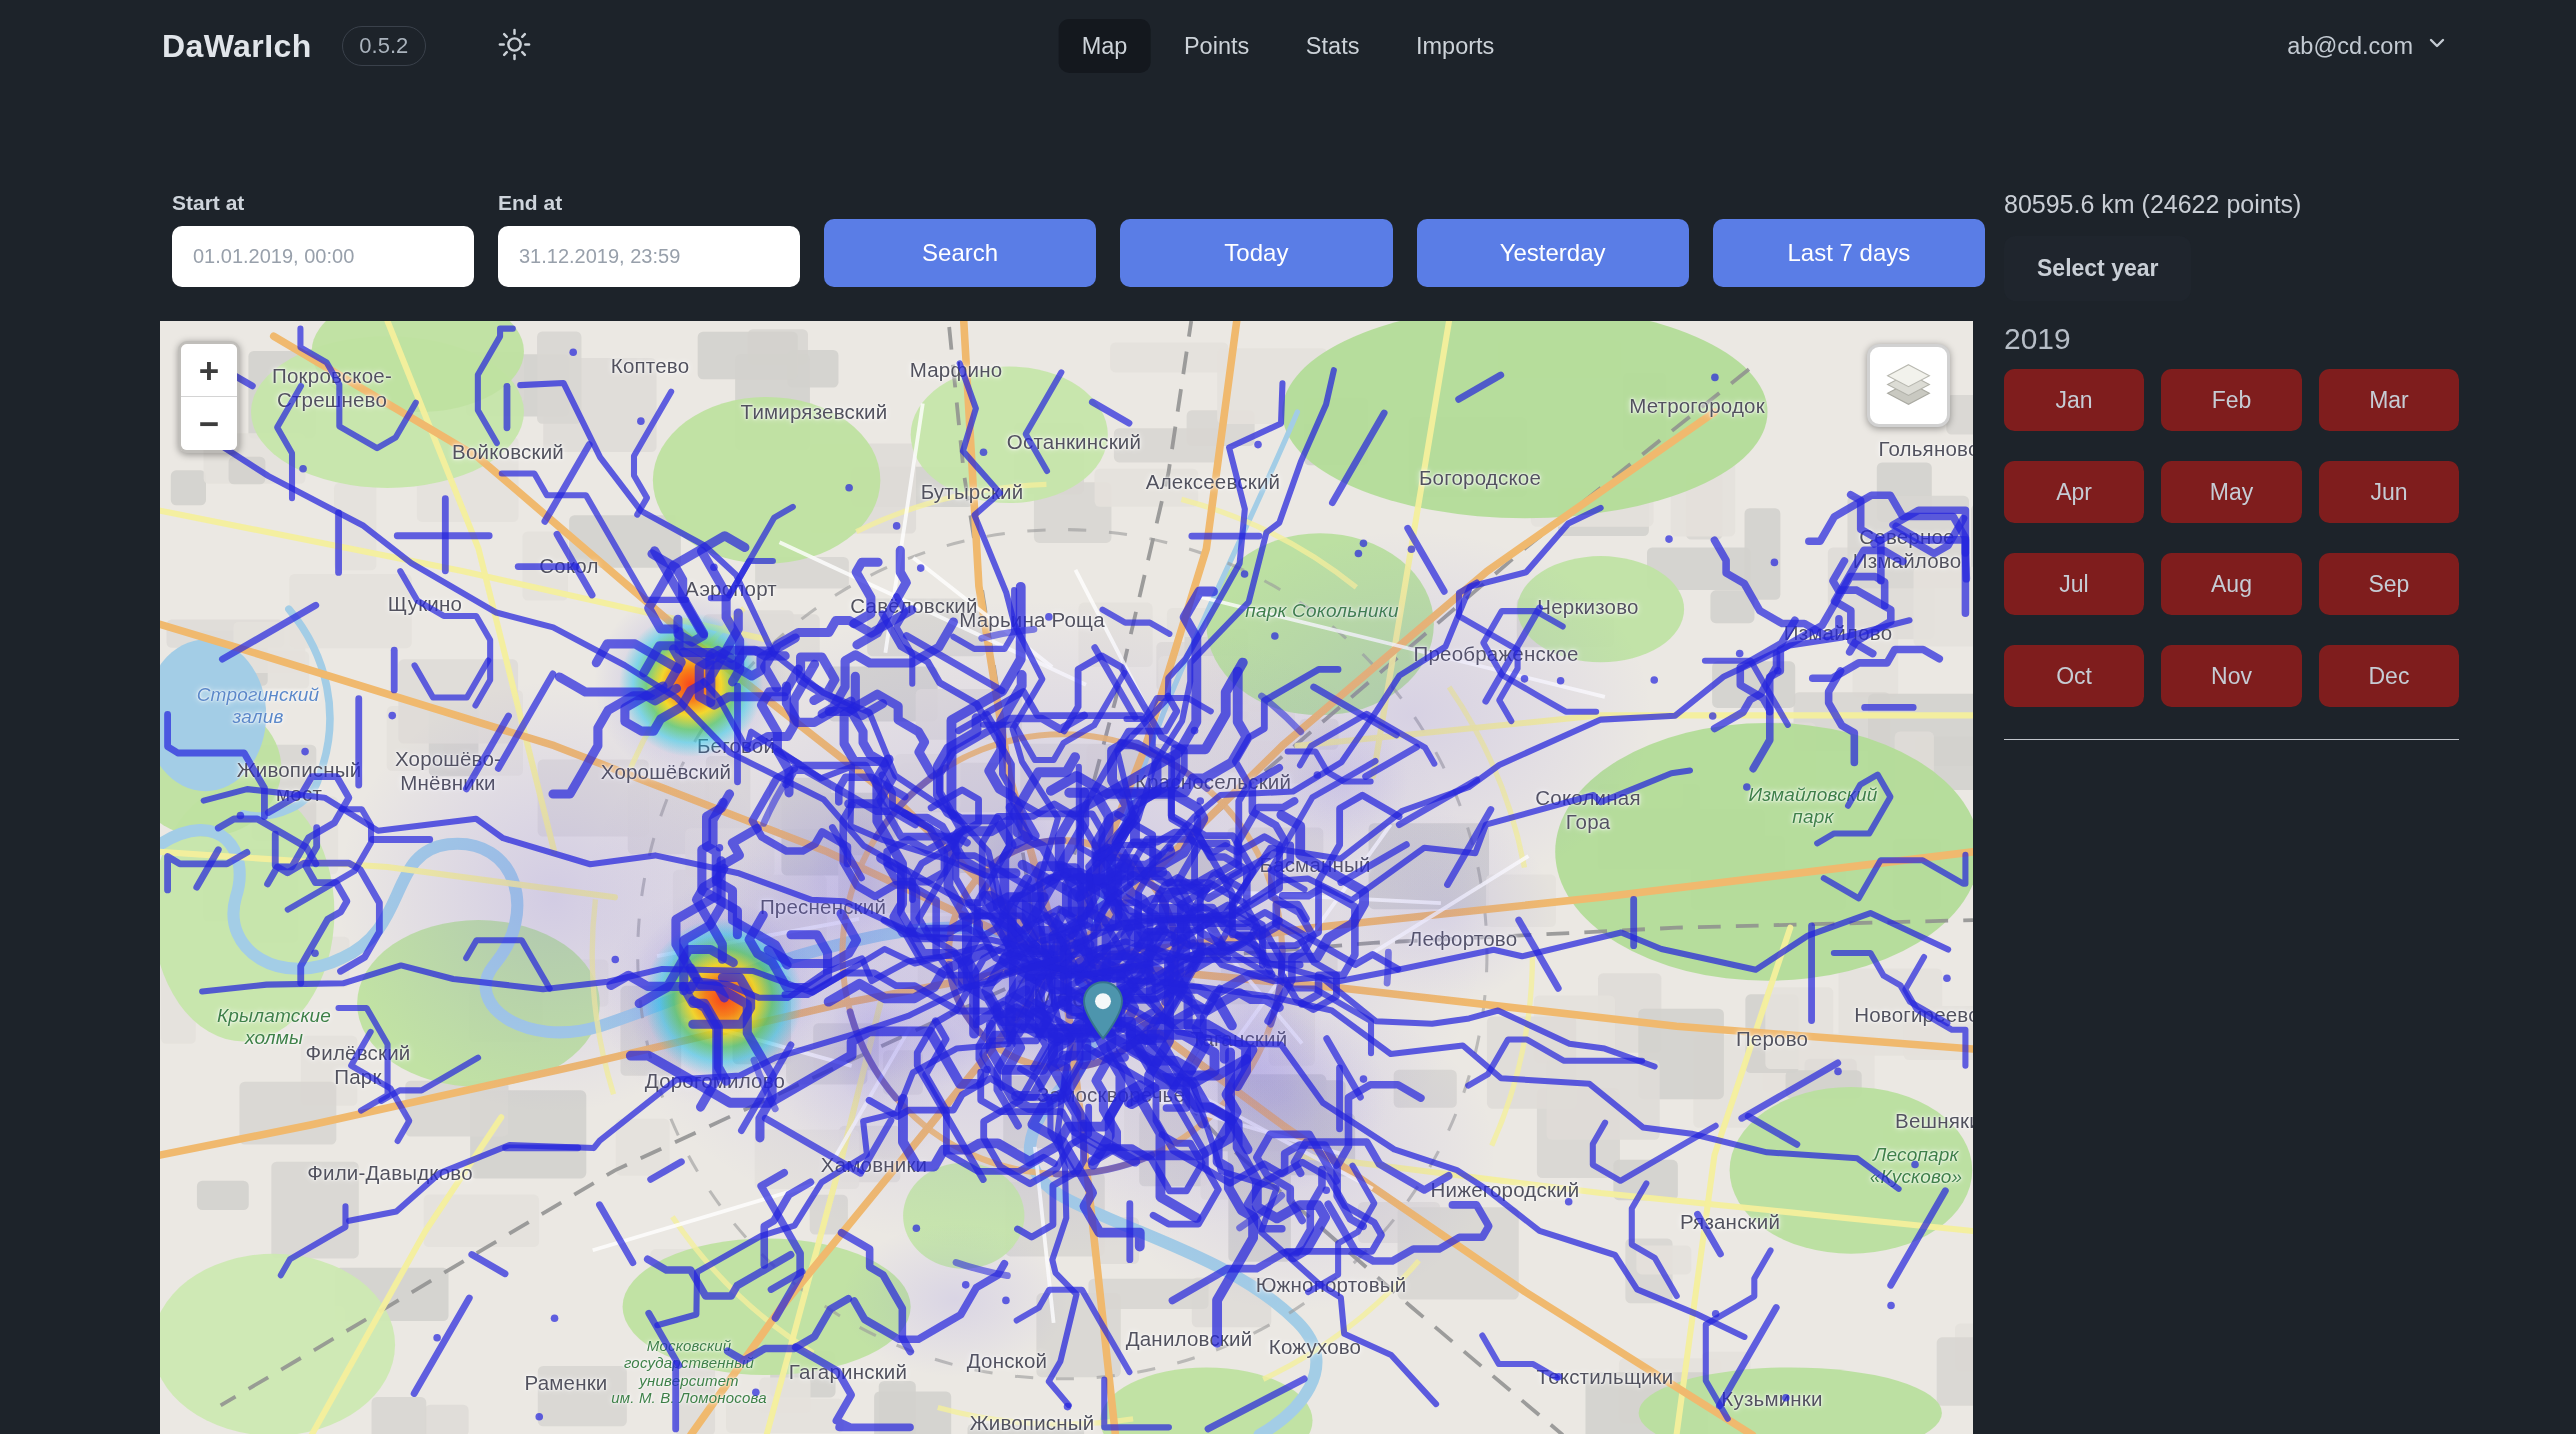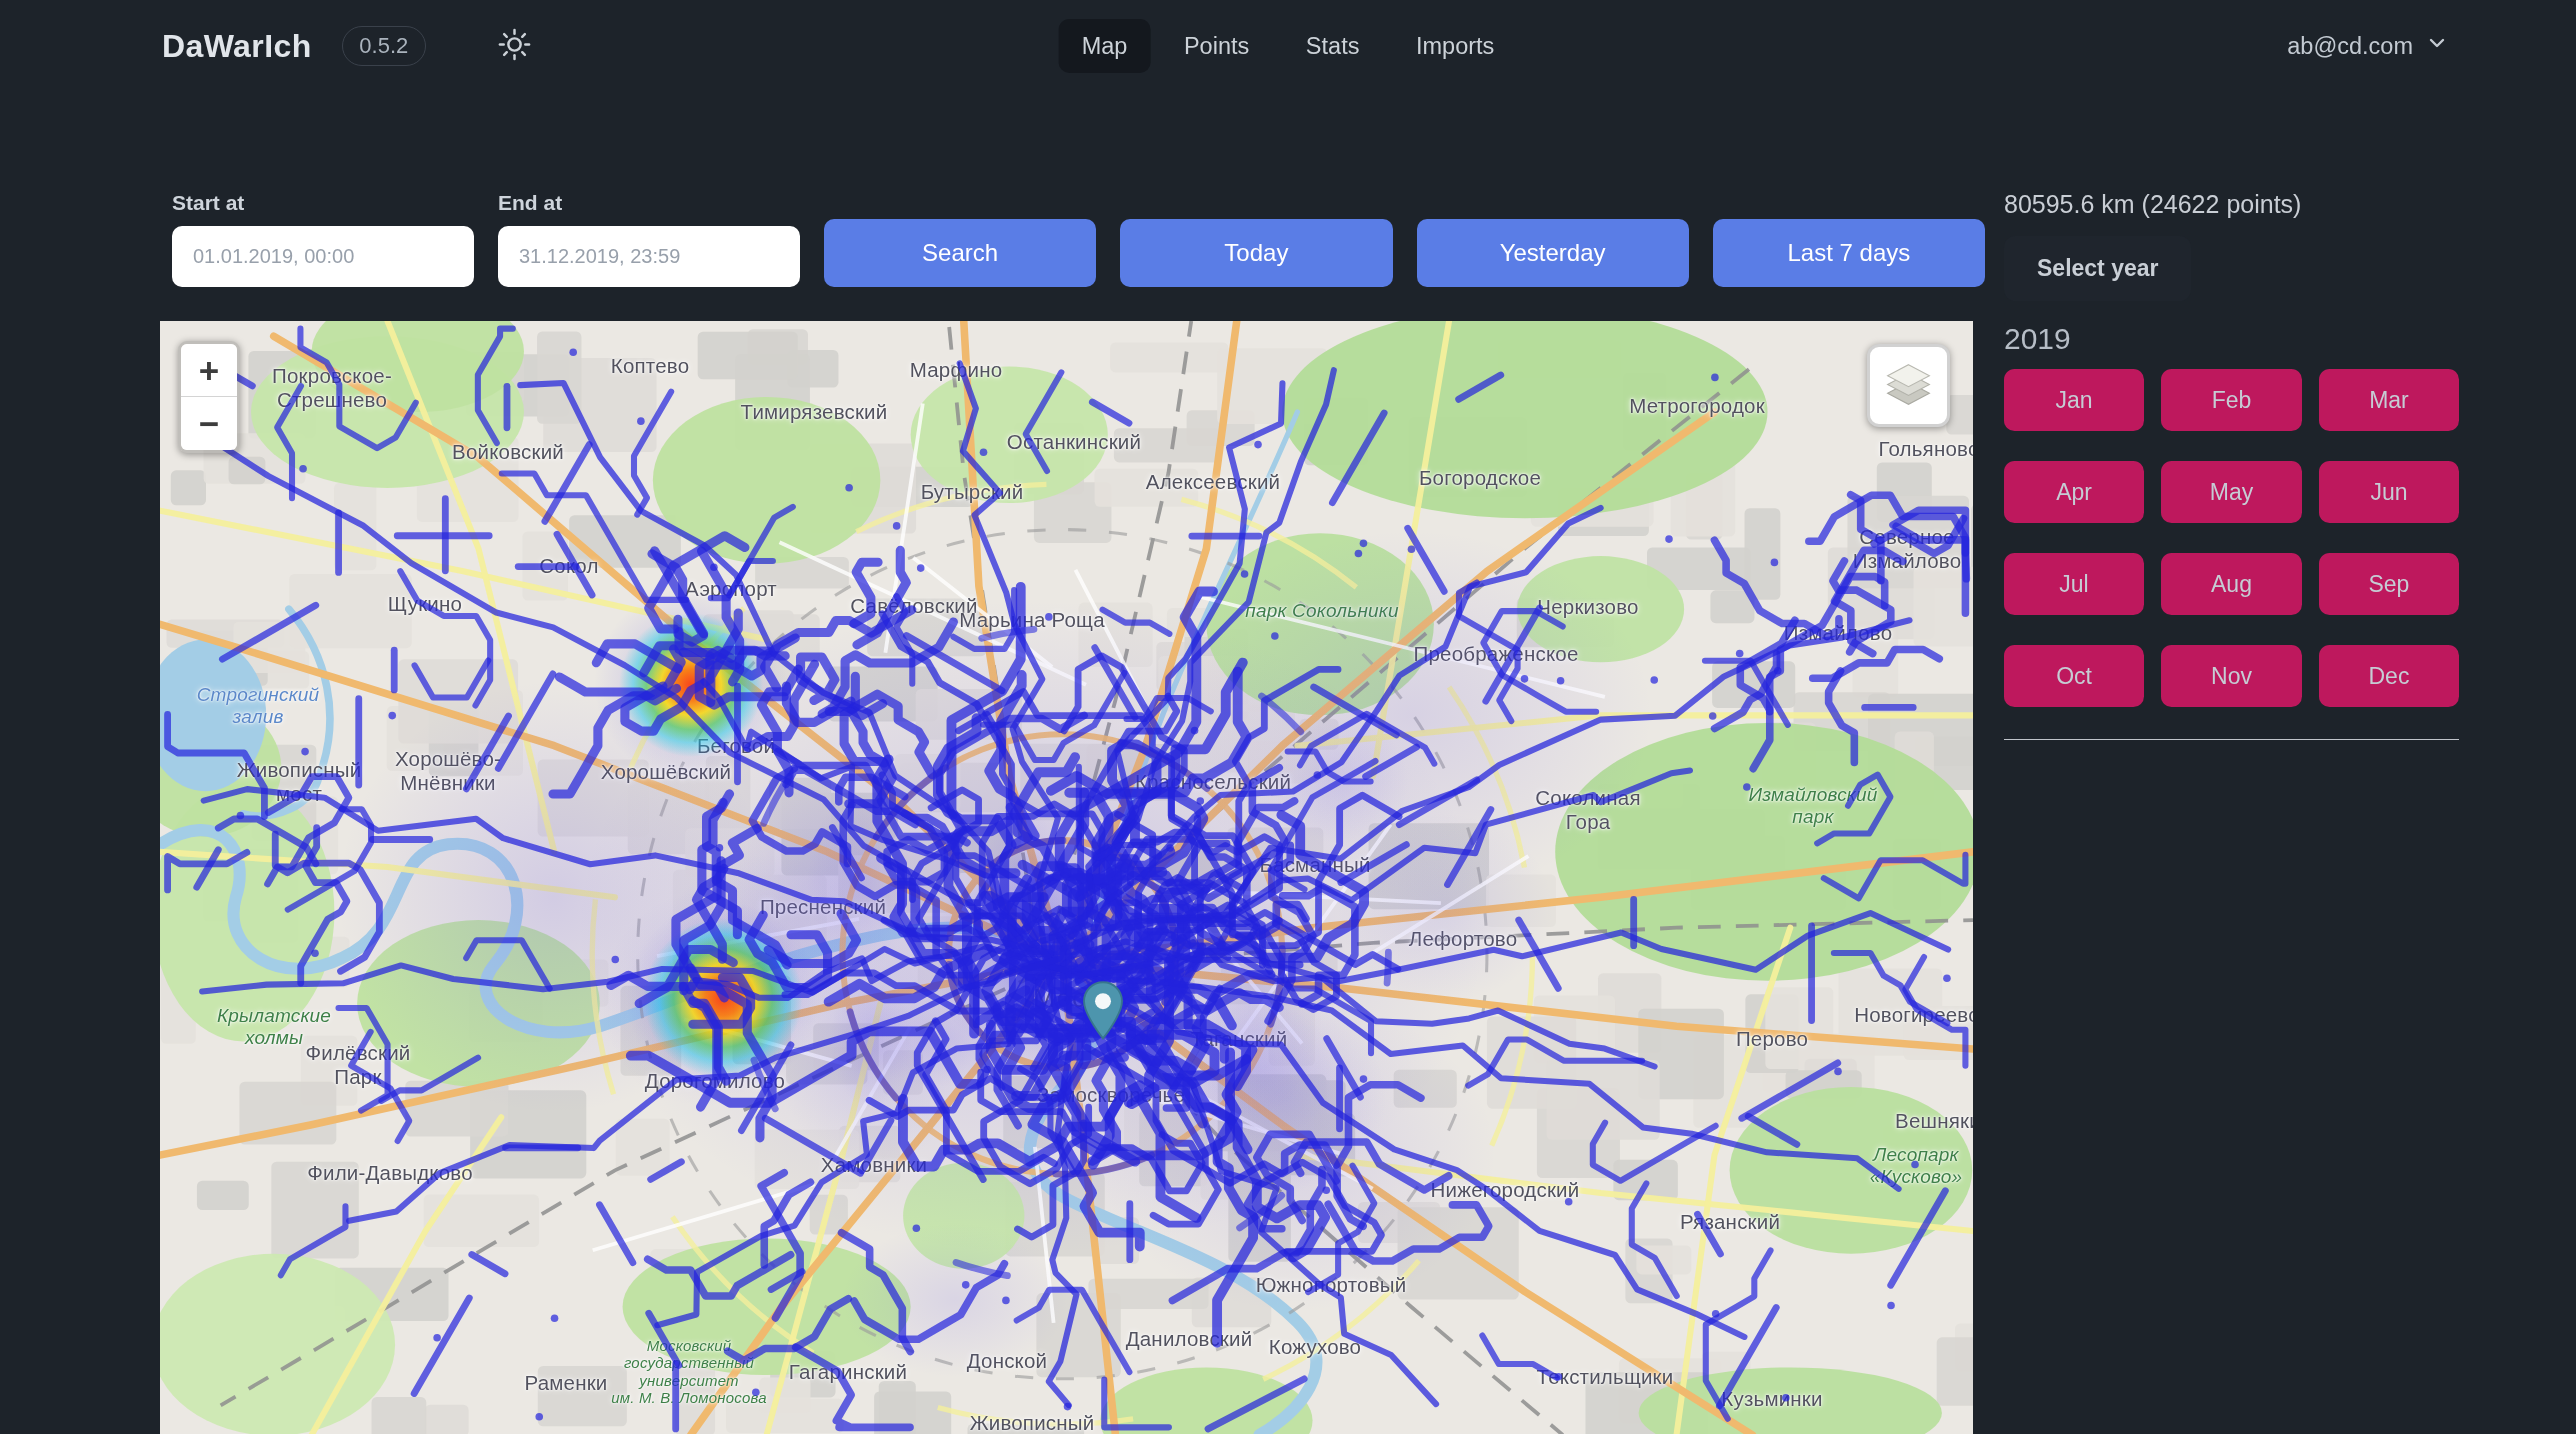--- a/index.html
+++ b/index.html
@@ -37,21 +37,21 @@
 
   
   .sidebar{position:absolute;left:2004px;top:190px;width:455px;}
   .stats-line{font-size:25px;color:#c9ced5;}
   .select-year{margin-top:16.7px;height:65px;padding:0 33px;border-radius:11.4px;
           background:#1f252d;color:#c9cfd6;font-size:23px;font-weight:700;
           border:none;cursor:pointer;font-family:inherit;}
   .year-heading{margin-top:21px;font-size:30px;color:#b6bdc6;}
   .months{margin-top:13.6px;display:grid;grid-template-columns:repeat(3,1fr);
           gap:30px 17.4px;}
-  .month-btn{height:62px;border-radius:10.6px;background:#be185d;border:none;
+  .month-btn{height:62px;border-radius:10.6px;background:#7f1d1d;border:none;
           color:#c6ccd4;font-size:23px;cursor:pointer;font-family:inherit;}
   .sidebar-divider{margin-top:32px;border:none;border-top:1.5px solid #dde1e6;
           opacity:.85;}
 
   
   .map{position:absolute;left:160px;top:321px;width:1813px;height:1114px;
           background:#ebe8e3;overflow:hidden;cursor:grab;}
   .map svg.base, .map svg.tracks{position:absolute;left:0;top:0;}
   .map-labels{position:absolute;left:0;top:0;width:100%;height:100%;}
   .map-label{position:absolute;transform:translate(-50%,-50%);

